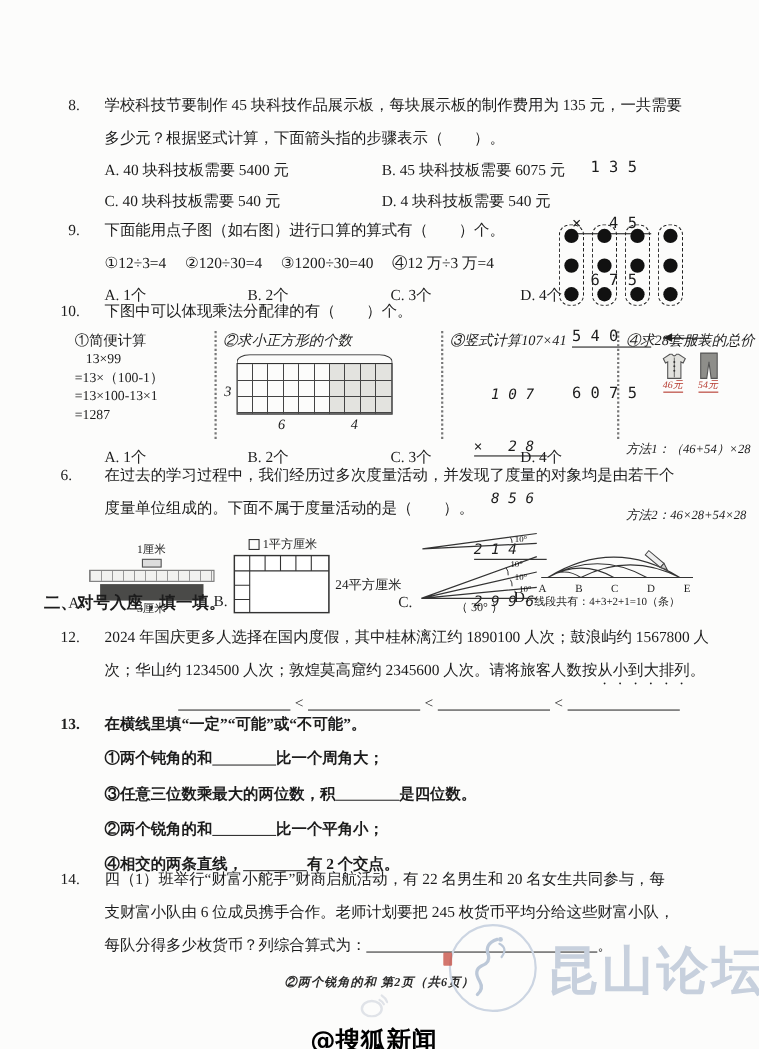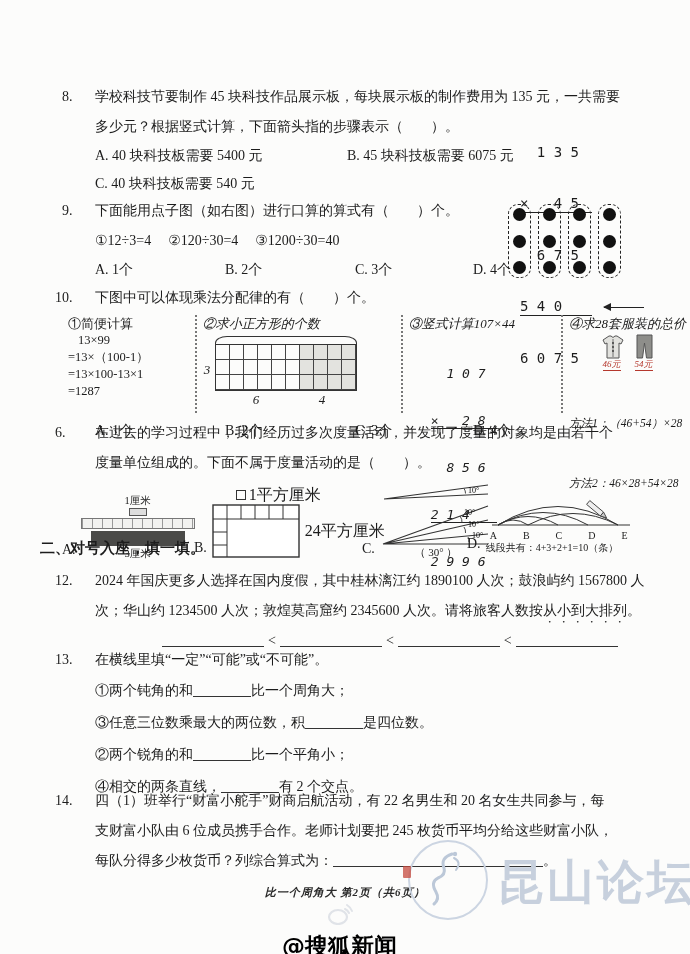--- a/index.html
+++ b/index.html
@@ -51,24 +51,24 @@
   
   .figsrow{position:relative;height:86px;margin-top:2px;}
   .opt11{position:absolute;display:flex;align-items:flex-end;gap:5px;}
   .ol{font-size:14px;line-height:20px;}
   .figA{display:flex;flex-direction:column;align-items:center;font-size:10.5px;line-height:13px;}
   .cm-box{width:16px;height:6px;border:1px solid #555;background:#ddd;margin:1px 0 2px 0;}
   .rulerA{width:112px;height:9px;border:1px solid #777;background:#f2f2f0;
     background-image:repeating-linear-gradient(to right,#999 0 1px,transparent 1px 10px);margin-bottom:2px;}
   .barA{width:94px;height:15px;background:#4a4a48;margin-bottom:1px;}
   .figBcol{display:flex;flex-direction:column;font-size:10.5px;line-height:14px;}
-  .figBtop{display:flex;align-items:center;gap:3px;margin:0 0 2px 24px;font-size:16px;}
+  .figBtop{display:flex;align-items:center;gap:3px;margin:0 0 2px 14px;font-size:11px;}
   .sqglyph{display:inline-block;width:8px;height:8px;border:1.2px solid #333;}
   .figBrow{display:flex;align-items:center;gap:5px;}
-  .figB-side{font-size:16px;font-family:Liberation Serif, serif;}
+  .figB-side{font-size:12px;font-family:Liberation Serif, serif;}
   .figCcol{display:flex;flex-direction:column;align-items:center;font-size:11px;line-height:13px;}
   .figDcol{display:flex;flex-direction:column;font-size:10px;line-height:12px;}
   .dletters{display:flex;justify-content:space-between;width:138px;padding:0 4px;font-size:10px;}
   
   .sect{position:absolute;left:40px;font-size:15px;font-weight:bold;white-space:nowrap;}
   
   .blank{display:inline-block;border-bottom:1.2px solid #333;height:14px;vertical-align:-2px;}
   .cmprow{padding-left:100px;line-height:30px;}
   .cmprow .blank{width:102px;}
   .cmprow .lt{margin:0 4px;}
@@ -87,36 +87,38 @@
 
 <div class="page">
 
   <div class="q" style="top:82px;">
     <div class="qline"><span class="qnum">8.</span><span>学校科技节要制作 45 块科技作品展示板，每块展示板的制作费用为 135 元，一共需要</span></div>
     <div class="qline indent">多少元？根据竖式计算，下面箭头指的步骤表示（　　）。</div>
     <div class="optgrid2">
       <span>A. 40 块科技板需要 5400 元</span>
       <span>B. 45 块科技板需要 6075 元</span>
       <span>C. 40 块科技板需要 540 元</span>
+      <span>D. 4 块科技板需要 540 元</span>
     </div>
     <div class="vmult" style="left:458px;top:28px;">
       <div class="vm-row">  1 3 5</div>
       <div class="vm-row vm-ul">×   4 5</div>
       <div class="vm-row">  6 7 5</div>
       <div class="vm-row vm-ul"><span>5 4 0</span><span class="arrow-line"></span></div>
       <div class="vm-row">6 0 7 5</div>
     </div>
   </div>
 
   <div class="q" style="top:196px;">
     <div class="qline"><span class="qnum">9.</span><span>下面能用点子图（如右图）进行口算的算式有（　　）个。</span></div>
     <div class="qline indent" style="display:flex;gap:17px;">
       <span>①12÷3=4</span>
       <span>②120÷30=4</span>
       <span>③1200÷30=40</span>
+      <span>④12 万÷3 万=4</span>
     </div>
     <div class="optrow4">
       <span>A. 1个</span>
       <span>B. 2个</span>
       <span>C. 3个</span>
       <span>D. 4个</span>
     </div>
     <div class="dotgrid">
       <div class="dotcol">
           <span class="dot"></span>
@@ -134,42 +136,42 @@
           <span class="dot"></span>
         </div>
       <div class="dotcol">
           <span class="dot"></span>
           <span class="dot"></span>
           <span class="dot"></span>
         </div>
     </div>
   </div>
 
-  <div class="q" style="top:283px;">
+  <div class="q" style="top:269px;">
     <div class="qline"><span class="qnum10">10.</span><span>下图中可以体现乘法分配律的有（　　）个。</span></div>
     <div class="boxesrow">
       <div class="bx bx1">
         <div class="bx-title">①简便计算</div>
         <div class="ln" style="padding-left:10px;">13×99</div>
         <div class="ln">=13×（100-1）</div>
         <div class="ln">=13×100-13×1</div>
         <div class="ln">=1287</div>
       </div>
       <div class="bx bx2">
         <div class="bx-title">②求小正方形的个数</div>
         <div class="sq-wrap">
           <div class="brace"></div>
           <div class="sq-grid"></div>
           <span class="sq-left">3</span>
           <span class="sq-b6">6</span>
           <span class="sq-b4">4</span>
         </div>
       </div>
       <div class="bx bx3">
-        <div class="bx-title">③竖式计算107×44</div>
+        <div class="bx-title">③竖式计算107×41</div>
         <div class="vmult-s">
           <div class="vm-row">  1 0 7</div>
           <div class="vm-row vm-ul">×   2 8</div>
           <div class="vm-row">  8 5 6</div>
           <div class="vm-row vm-ul">2 1 4</div>
           <div class="vm-row">2 9 9 6</div>
         </div>
       </div>
       <div class="bx bx4">
         <div class="bx-title">④求28套服装的总价</div>
@@ -279,35 +281,35 @@
   <div class="sect" style="top:539px;">二、对号入座，填一填。</div>
 
   <div class="q" style="top:566px;">
     <div class="qline"><span class="qnum10">12.</span><span>2024 年国庆更多人选择在国内度假，其中桂林漓江约 1890100 人次；鼓浪屿约 1567800 人</span></div>
     <div class="qline indent"><span>次；华山约 1234500 人次；敦煌莫高窟约 2345600 人次。请将旅客人数按</span><span class="em-dots">从小到大排列</span><span>。</span></div>
     <div class="cmprow">
       <span class="blank"></span><span class="lt">&lt;</span><span class="blank"></span><span class="lt">&lt;</span><span class="blank"></span><span class="lt">&lt;</span><span class="blank"></span>
     </div>
   </div>
 
-  <div class="q" style="top:645px;">
+  <div class="q" style="top:645px;font-weight:bold;">
     <div class="qline"><span class="qnum10">13.</span><span>在横线里填“一定”“可能”或“不可能”。</span></div>
     <div class="qline indent" style="line-height:32px;"><span>①两个钝角的和</span><span class="blank" style="width:58px;"></span><span>比一个周角大；</span></div>
     <div class="qline indent" style="line-height:32px;"><span>③任意三位数乘最大的两位数，积</span><span class="blank" style="width:58px;"></span><span>是四位数。</span></div>
     <div class="qline indent" style="line-height:32px;"><span>②两个锐角的和</span><span class="blank" style="width:58px;"></span><span>比一个平角小；</span></div>
     <div class="qline indent" style="line-height:32px;"><span>④相交的两条直线，</span><span class="blank" style="width:58px;"></span><span>有 2 个交点。</span></div>
   </div>
 
   <div class="q" style="top:786px;">
     <div class="qline"><span class="qnum10">14.</span><span>四（1）班举行“财富小舵手”财商启航活动，有 22 名男生和 20 名女生共同参与，每</span></div>
     <div class="qline indent">支财富小队由 6 位成员携手合作。老师计划要把 245 枚货币平均分给这些财富小队，</div>
     <div class="qline indent"><span>每队分得多少枚货币？列综合算式为：</span><span class="blank" style="width:210px;"></span><span>。</span></div>
   </div>
 
-  <div class="footer">比一个周角大 第2页（共6页）</div>
+  <div class="footer">②两个锐角的和 第2页（共6页）</div>
 
   <div class="wm-logo">
     <svg width="72" height="72" viewBox="0 0 72 72">
       <path d="M42,12 Q30,16 34,26 Q36,33 28,36 Q20,40 26,50 Q30,57 24,62" stroke="#bcc8d8" stroke-width="3" fill="none" stroke-linecap="round"></path>
       <path d="M44,16 Q52,20 46,28" stroke="#bcc8d8" stroke-width="2" fill="none" stroke-linecap="round"></path>
       <circle cx="45" cy="12" r="2.2" fill="#bcc8d8"></circle>
     </svg>
   </div>
   <div class="wm-seal"></div>
   <div class="wm-text">昆山论坛</div>

